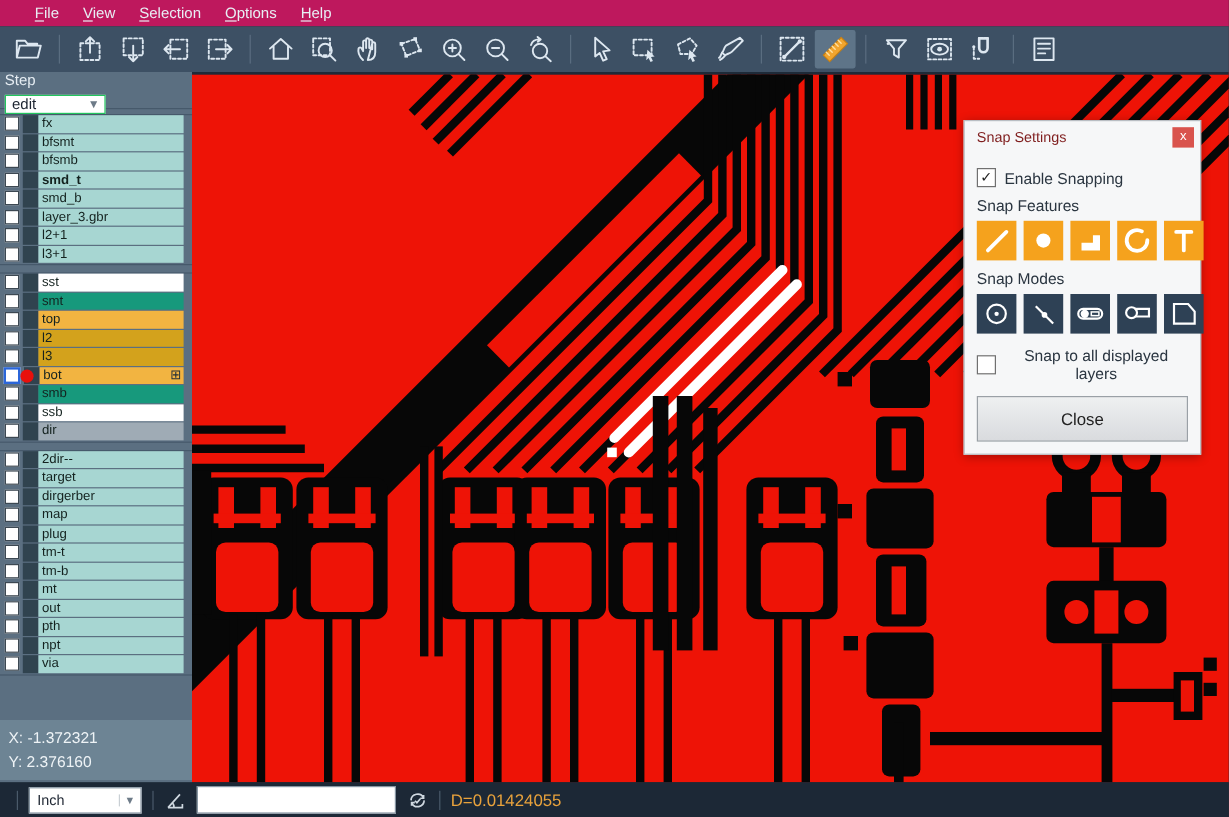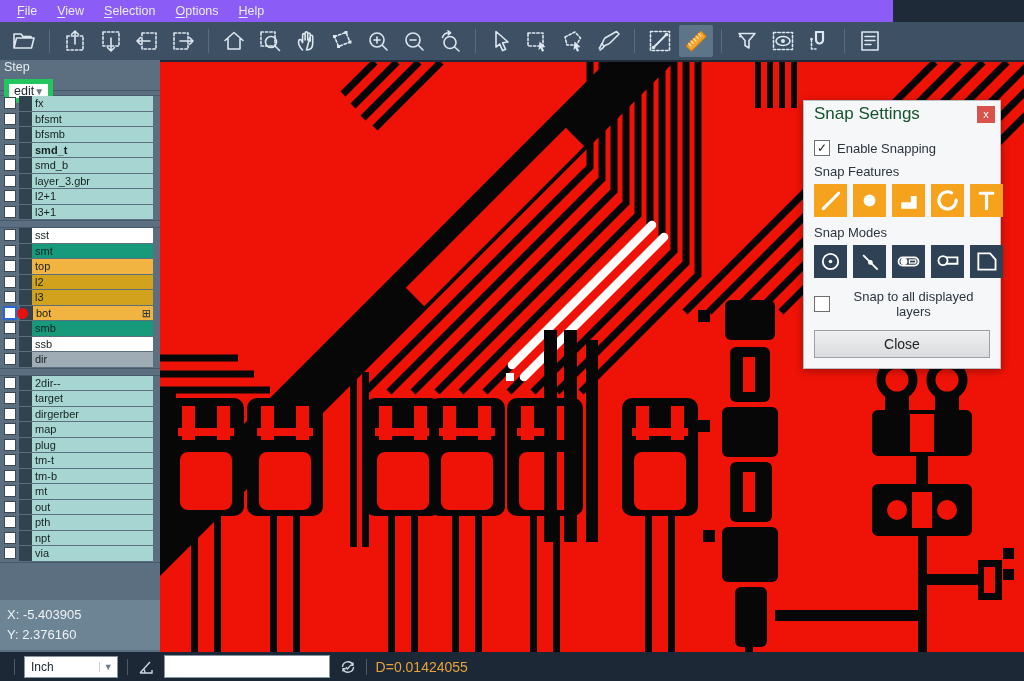--- a/index.html
+++ b/index.html
@@ -1,70 +1,70 @@
 <!DOCTYPE html>
 <html><head>
 <meta charset="utf-8">
 <style>
   html,body{margin:0;padding:0;}
   body{width:1024px;height:681px;position:relative;overflow:hidden;background:#1e2a38;
        font-family:"Liberation Sans",sans-serif;-webkit-font-smoothing:antialiased;}
   
-  .menubar{position:absolute;left:0;top:0;width:893px;height:22px;background:#8b5cf6;
-           display:flex;align-items:center;gap:2px;padding-left:8px;box-sizing:border-box;}
+  .menubar{position:absolute;left:0;top:0;width:1024px;height:22px;background:#be185d;
+           display:flex;align-items:center;gap:2px;padding-left:20px;box-sizing:border-box;}
   .menu-item{color:#e8eef4;font-size:12.5px;padding:2px 9px;cursor:default;}
   .menu-item u{text-decoration:underline;text-underline-offset:2px;}
   
   .toolbar{position:absolute;left:0;top:22px;width:1024px;height:38px;background:#3d5064;
            display:flex;align-items:center;padding-left:6px;box-sizing:border-box;}
   .tbtn{width:34px;height:32px;display:flex;align-items:center;justify-content:center;
         background:transparent;border:none;padding:0;margin:0 1px;border-radius:2px;}
   .tbtn.active{background:#5e7488;}
   .tsep{width:1px;height:24px;background:#5a6d80;margin:0 7px;}
   svg.ti{stroke:#dde7f0;fill:none;stroke-width:1.6;stroke-linecap:round;stroke-linejoin:round;}
   svg .dsh{stroke-dasharray:2.4 2;}
   
   .sidebar{position:absolute;left:0;top:60px;width:160px;height:592px;background:#5b6f81;}
   .steprow{height:30px;display:flex;align-items:flex-start;padding:0 4px;gap:5px;border-bottom:1px solid #46596b;flex-direction:column;}
   .steplabel{color:#e6edf3;font-size:12.5px;}
-  .stepselect{flex:1;height:22px;background:#fff;border:5px solid #22c55e;display:flex;align-items:center;
-              font-size:12.5px;color:#1c2430;padding-left:5px;justify-content:space-between;}
+  .stepselect{flex:1;height:22px;background:#fff;border:1px solid #22c55e;display:flex;align-items:center;
+              font-size:12.5px;color:#1c2430;padding-left:5px;justify-content:space-between;gap:43px;}
   .stepselect .chev{color:#6d7b88;font-size:10px;padding-right:4px;}
   .layer-list{padding-top:4px;}
   .layer-group{margin-bottom:6px;border-top:1px solid #46596b;border-bottom:1px solid #46596b;}
   .layer-row{display:flex;align-items:center;height:14.5px;margin-bottom:1px;position:relative;}
   .layer-row .cb{width:10px;height:10px;background:#fff;border:1.5px solid #3c4852;margin-left:4px;flex:0 0 auto;}
   .layer-row.selected .cb{border:2px solid #2b66d9;margin-left:3px;}
   .layer-row .strip{width:13px;align-self:stretch;background:#30434f;margin-left:3px;position:relative;flex:0 0 auto;}
   .layer-row .dot{display:none;}
   .layer-row.selected .dot{display:block;position:absolute;left:-3px;top:2px;width:11px;height:11px;border-radius:50%;background:#e8100c;z-index:2;}
   .layer-label{flex:1;height:100%;font-size:11px;color:#14221f;display:flex;align-items:center;
                padding-left:3px;margin-right:7px;position:relative;white-space:nowrap;overflow:hidden;}
   .grid-glyph{position:absolute;right:2px;top:0;font-size:11px;color:#243038;line-height:14px;}
   .coords{position:absolute;left:0;top:540px;width:160px;height:50px;background:#6d8494;color:#eef3f6;
           font-size:13px;padding:5px 0 0 7px;box-sizing:border-box;line-height:1.55;}
   
   .canvas-wrap{position:absolute;left:160px;top:62px;width:864px;height:590px;}
   
   .dialog{position:absolute;left:803px;top:100px;width:198px;background:#f6f7f8;border:1px solid #b9bec3;
           box-shadow:0 2px 8px rgba(0,0,0,.35);box-sizing:border-box;z-index:10;}
   .dlg-title-row{height:26px;display:flex;align-items:center;justify-content:space-between;padding:0 5px 0 10px;}
-  .dlg-title{font-size:17px;color:#14532d;}
+  .dlg-title{font-size:12px;color:#7f1d1d;}
   .dlg-close{width:18px;height:17px;background:#d9534d;color:#fff;border:none;font-size:11px;line-height:15px;
              text-align:center;padding:0;font-family:"Liberation Sans",sans-serif;}
   .dlg-body{padding:6px 10px 10px 10px;}
   .chk-row{display:flex;align-items:center;gap:7px;margin:7px 0;}
   .chk{width:14px;height:14px;background:#fff;border:1px solid #707070;font-size:12px;line-height:14px;
        text-align:center;color:#222;flex:0 0 auto;}
   .chk-label{font-size:13px;color:#2a3540;}
   .sec-label{font-size:13px;color:#2a3540;margin:8px 0 5px 0;}
   .btnrow{display:flex;gap:6px;}
   .fbtn{width:33px;height:33px;border:none;padding:2px;background:#f5a21d;}
   .mbtn{width:33px;height:33px;border:none;padding:2px;background:#2e4155;}
-  .close-btn{width:100%;height:28px;margin-top:4px;background:linear-gradient(#eef0f1,#d9dbde);
+  .close-btn{width:100%;height:38px;margin-top:4px;background:linear-gradient(#eef0f1,#d9dbde);
              border:1px solid #9aa0a6;font-size:14px;color:#222;font-family:"Liberation Sans",sans-serif;}
   
   .statusbar{position:absolute;left:0;top:652px;width:1024px;height:29px;background:#1c2836;
              display:flex;align-items:center;gap:9px;padding-left:14px;box-sizing:border-box;}
   .ssep{width:1px;height:16px;background:#4a5a6a;}
   .unit-select{height:20px;background:#fff;border:1px solid #8796a3;display:flex;align-items:center;
                font-size:12px;color:#1c2430;padding-left:6px;gap:40px;}
   .unit-select .chev{color:#6d7b88;font-size:9px;border-left:1px solid #c9cfd4;padding:0 4px;margin-left:5px;}
   .sinput{width:160px;height:19px;background:#fff;border:1px solid #8796a3;}
   .dist{color:#e8a23c;font-size:14px;}
@@ -385,21 +385,21 @@
     <span class="layer-label" style="background: rgb(167, 214, 210);">npt<span class="grid-glyph"></span></span>
   </div>
         <div class="layer-row">
     <span class="cb"></span>
     <span class="strip"></span>
     <span class="layer-label" style="background: rgb(167, 214, 210);">via<span class="grid-glyph"></span></span>
   </div>
       </div>
     </div>
   <div class="coords">
-    <div>X: -5.403905</div>
+    <div>X: -1.372321</div>
     <div>Y: 2.376160</div>
   </div>
 </div>
 
 <div class="canvas-wrap">
 <svg width="864" height="590" viewBox="0 0 864 590" style="display:block">
   <rect x="0" y="0" width="864" height="590" fill="#ee1306"></rect>
   <g stroke="#070707" fill="none">
 
     <path d="M -40 520 L 520 -40" stroke-width="48"></path>

